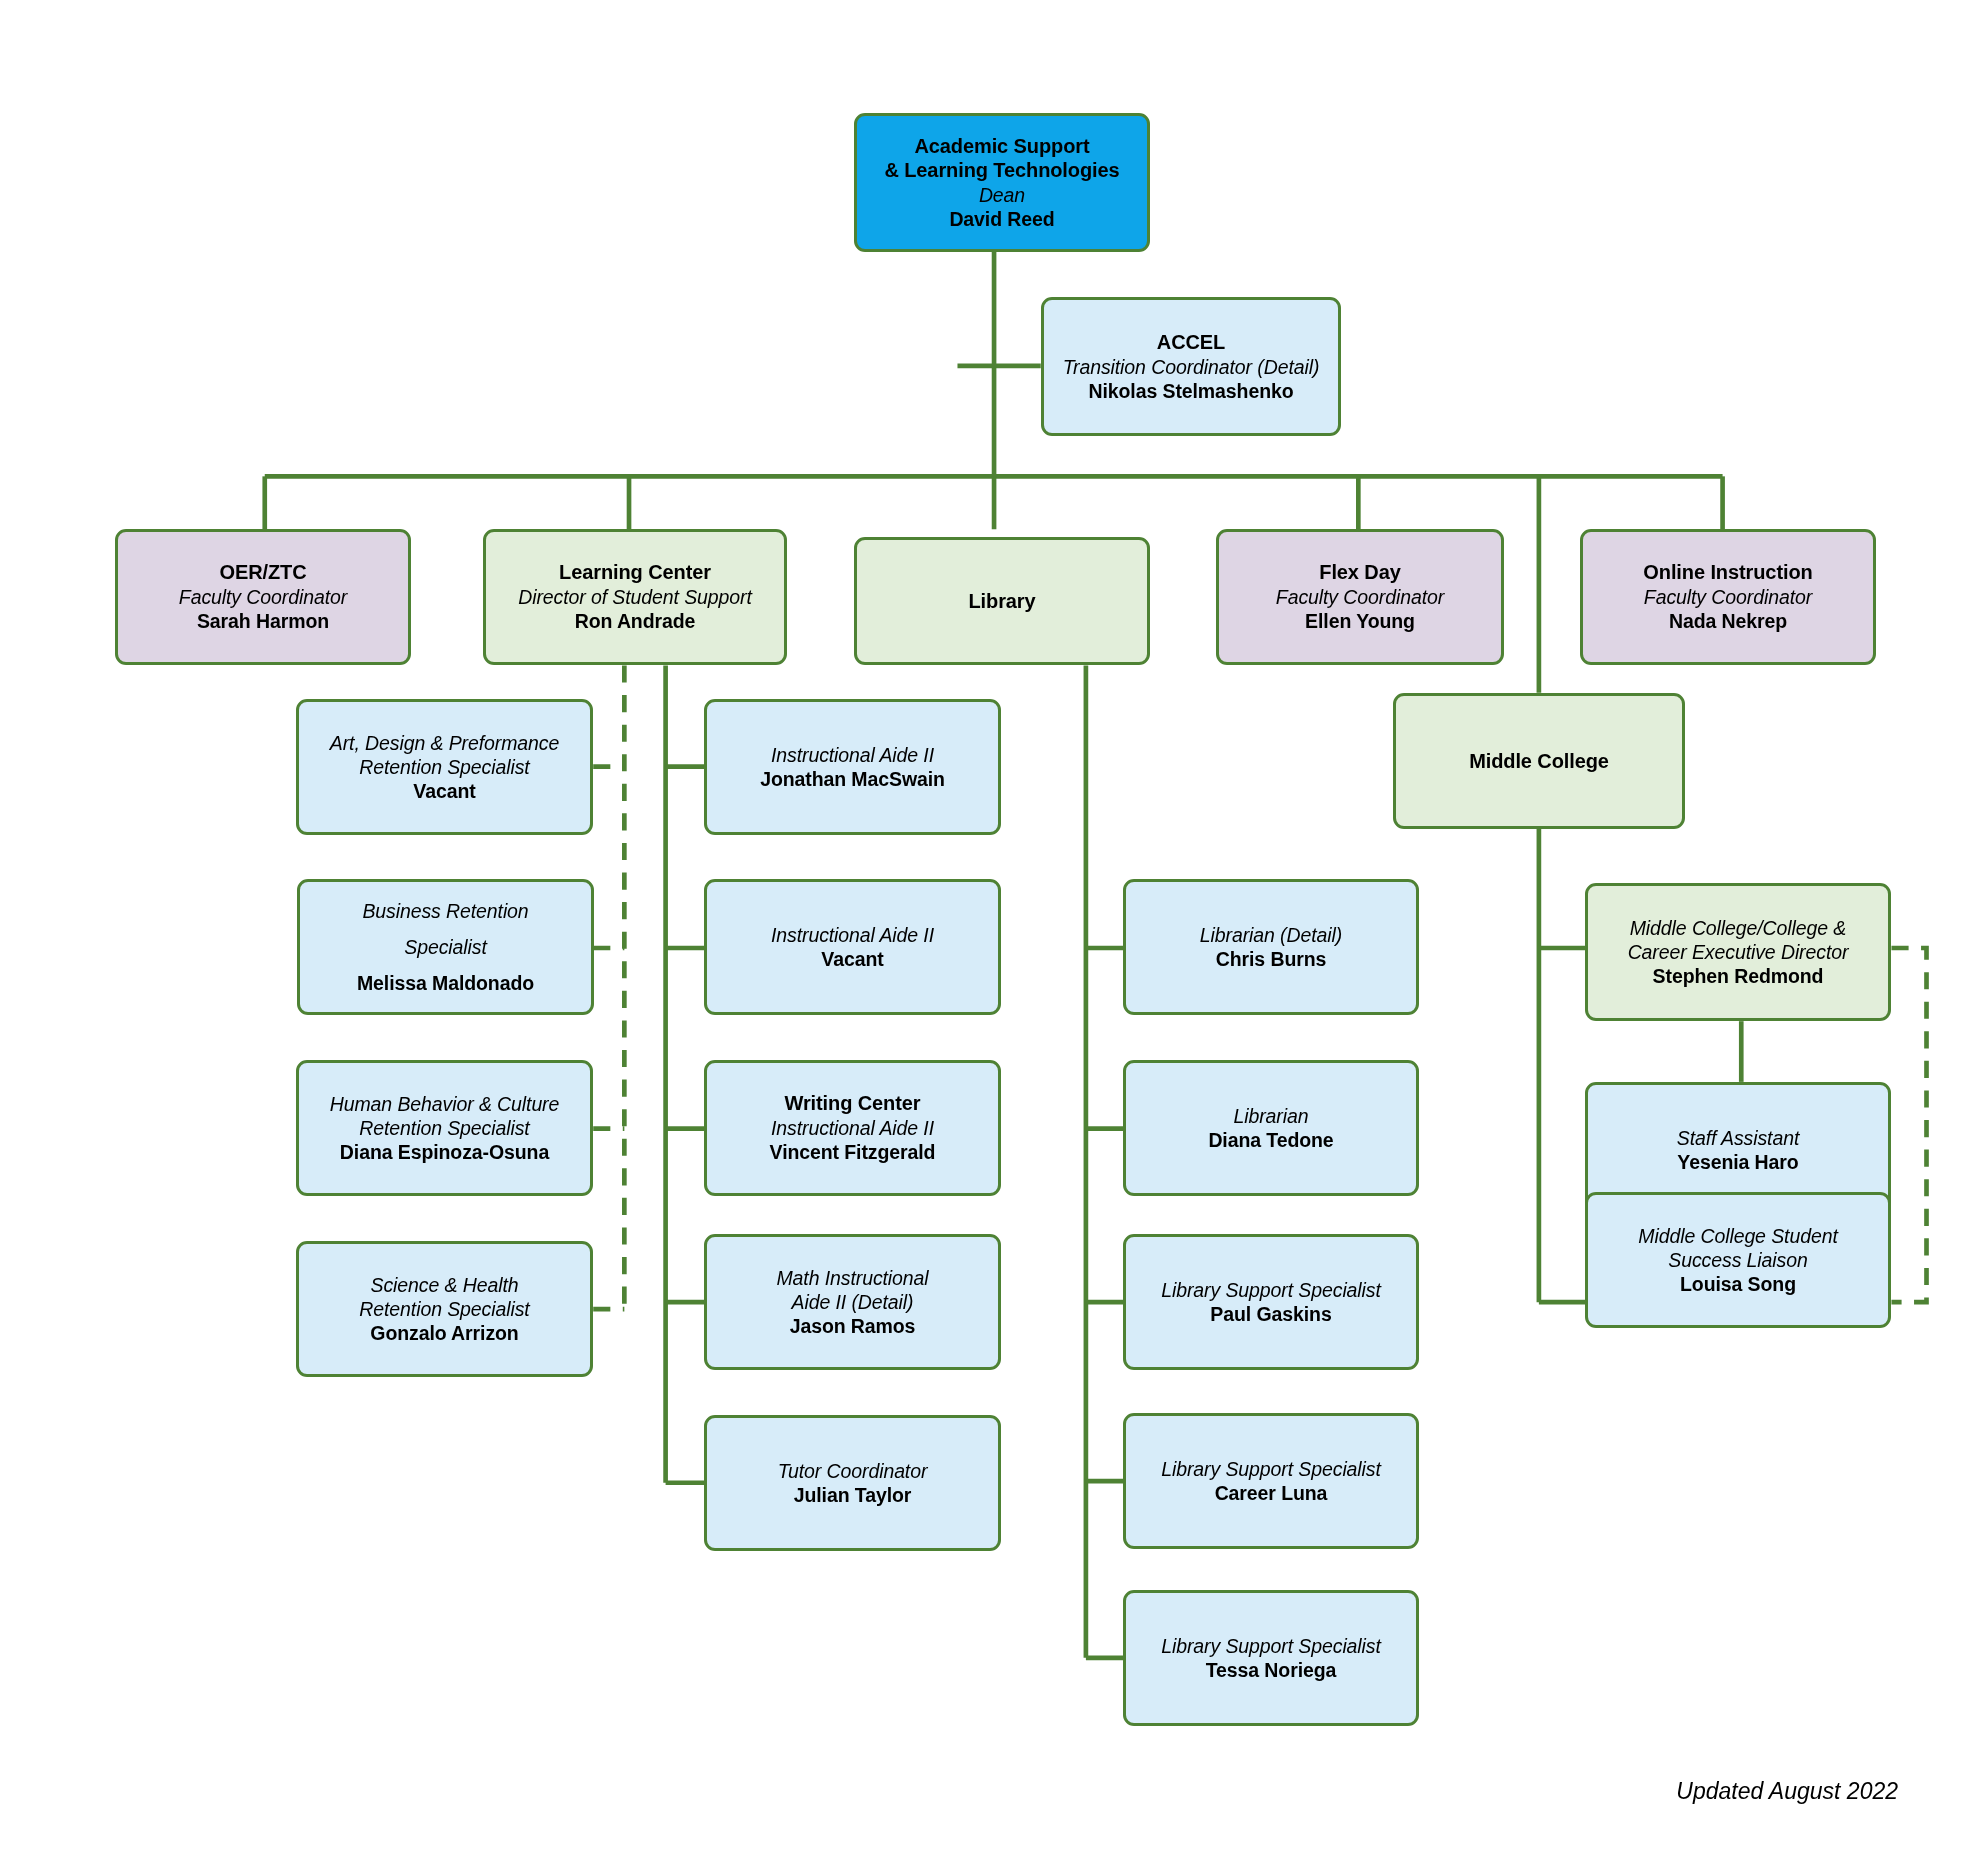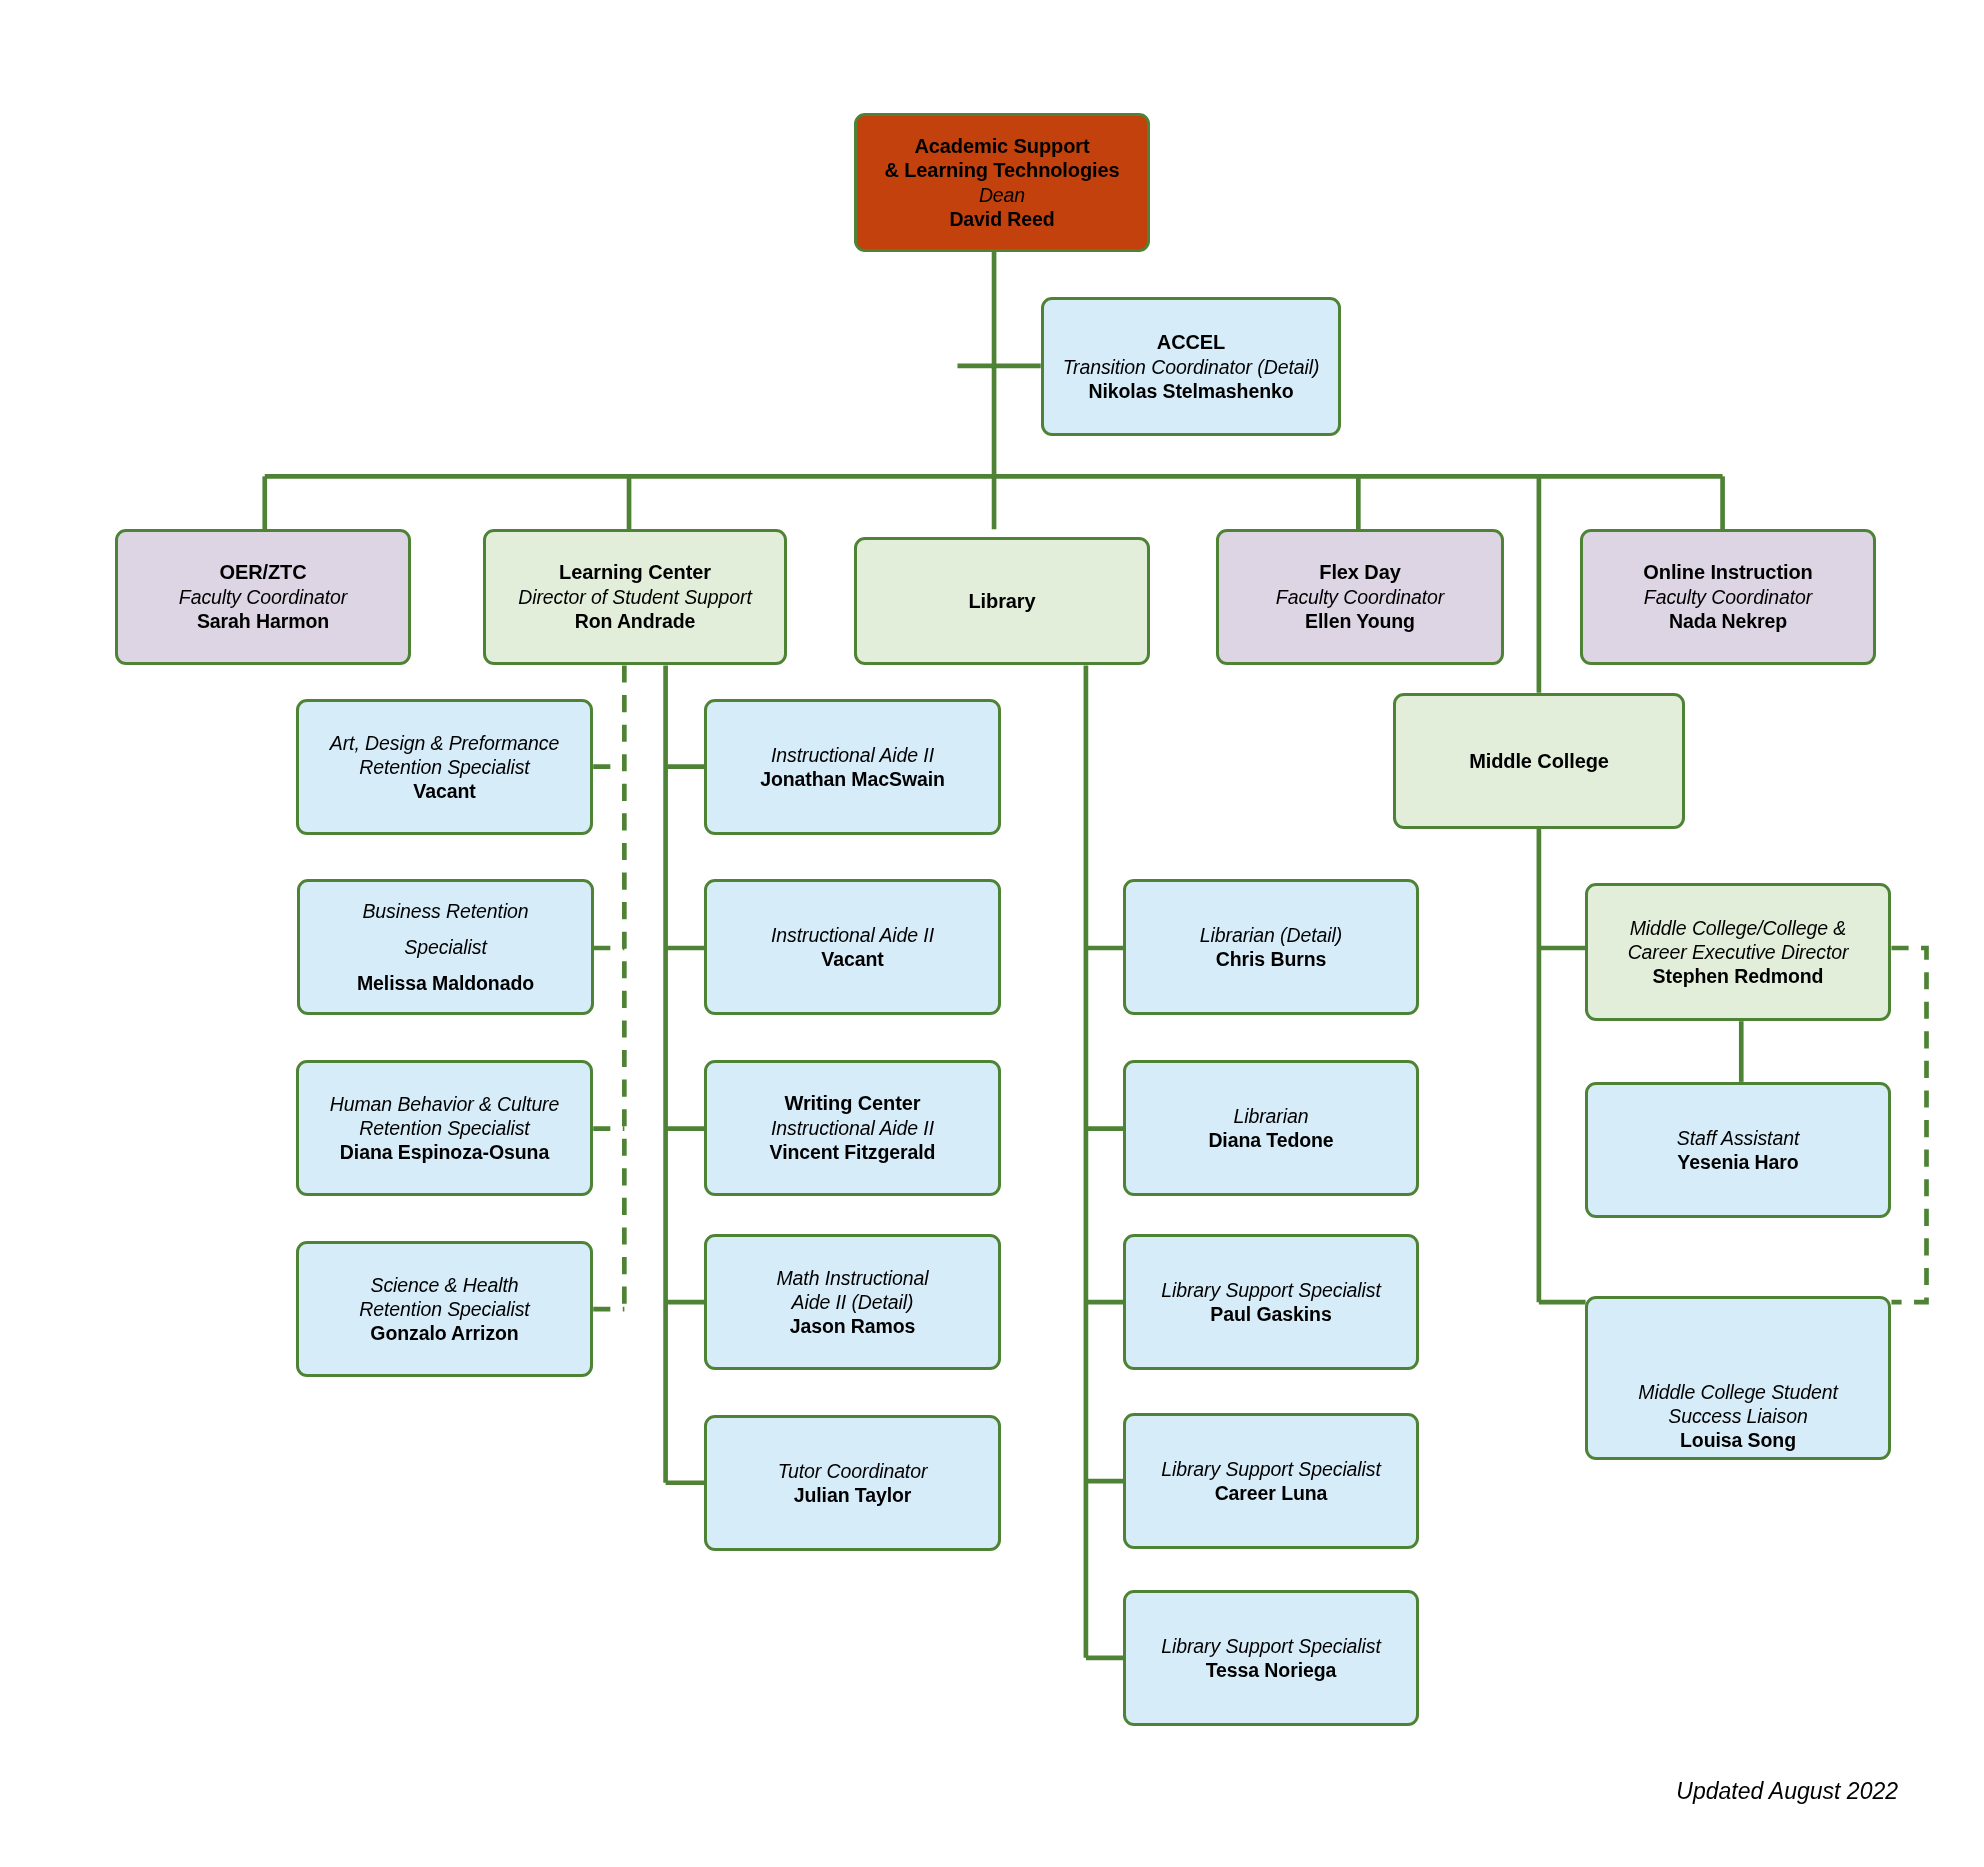--- a/index.html
+++ b/index.html
@@ -50,21 +50,21 @@
     font-size: 19.5px;
     letter-spacing: -0.1px;
   }
   .node .person {
     font-weight: bold;
     font-size: 19.5px;
     letter-spacing: -0.1px;
   }
   .node .ttl:empty, .node .role:empty, .node .person:empty { display: none; }
 
-  .fill-peach { background: #c2410c; }
+  .fill-peach { background: #0ea5e9; }
   .fill-blue  { background: #d7ecf9; }
   .fill-green { background: #e2eeda; }
   .fill-purple{ background: #ded5e4; }
 
   #footer-note {
     position: absolute;
     right: 87px;
     top: 1778px;
     font-style: italic;
     font-size: 23px;
@@ -253,21 +253,21 @@
     <div class="role">Middle College/College &amp;</div>
     <div class="role">Career Executive Director</div>
     <div class="person">Stephen Redmond</div>
   </div>
 
   <div class="node fill-blue" style="left:1585px; top:1082px; width:306px; height:136px;">
     <div class="role">Staff Assistant</div>
     <div class="person">Yesenia Haro</div>
   </div>
 
-  <div class="node fill-blue" style="left:1585px; top:1296px; width:306px; height:164px;justify-content:flex-end;">
+  <div class="node fill-blue" style="left:1585px; top:1192px; width:306px; height:136px;">
     <div class="role">Middle College Student</div>
     <div class="role">Success Liaison</div>
     <div class="person">Louisa Song</div>
   </div>
 
   <div id="footer-note">Updated August 2022</div>
 
 </div>
 
 

